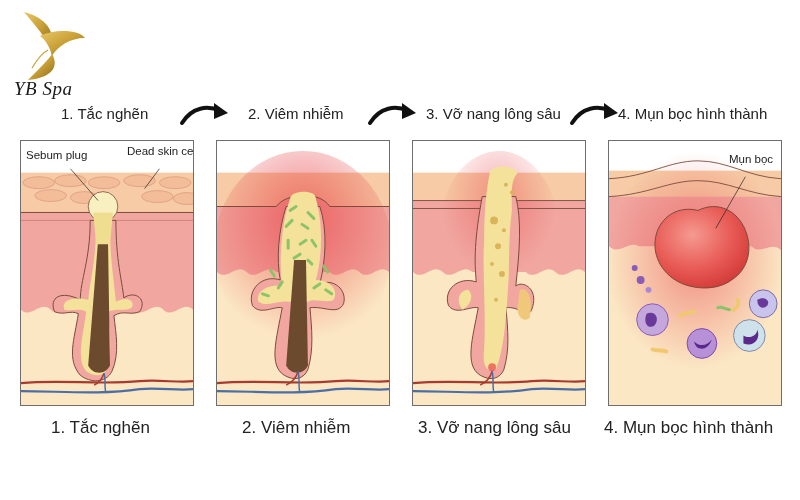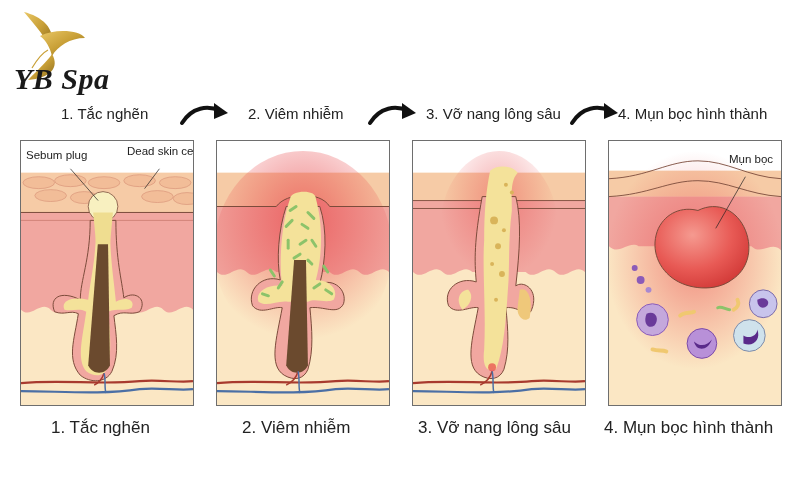--- a/index.html
+++ b/index.html
@@ -1,18 +1,18 @@
 <!DOCTYPE html>
 <html><head>
 <meta charset="utf-8">
 <style>
   html,body{margin:0;padding:0;}
   body{width:800px;height:500px;background:#ffffff;position:relative;overflow:hidden;font-family:"Liberation Sans",sans-serif;}
   .logo{position:absolute;left:10px;top:8px;width:100px;height:100px;}
-  .logo-text{position:absolute;left:14px;top:62px;font-family:"Liberation Serif",serif;font-style:italic;font-weight:bold;font-size:30px;color:#1a1a1a;letter-spacing:0.5px;}
+  .logo-text{position:absolute;left:14px;top:78px;font-family:"Liberation Serif",serif;font-style:italic;font-weight:normal;font-size:19px;color:#1a1a1a;letter-spacing:0.5px;}
   .top-label{position:absolute;top:105px;font-size:15px;color:#222;white-space:nowrap;}
   .bottom-label{position:absolute;top:418px;font-size:17px;color:#222;white-space:nowrap;}
   .arrow{position:absolute;top:97px;width:56px;height:30px;}
   .panel{position:absolute;top:140px;width:174px;height:266px;border:1.5px solid #6e6e6e;box-sizing:border-box;overflow:hidden;background:#8b5cf6;}
   .panel svg{position:absolute;left:0;top:0;width:100%;height:100%;}
   .ann{position:absolute;font-size:11.5px;color:#222;white-space:nowrap;}
 </style>
 </head>
 <body>
 

